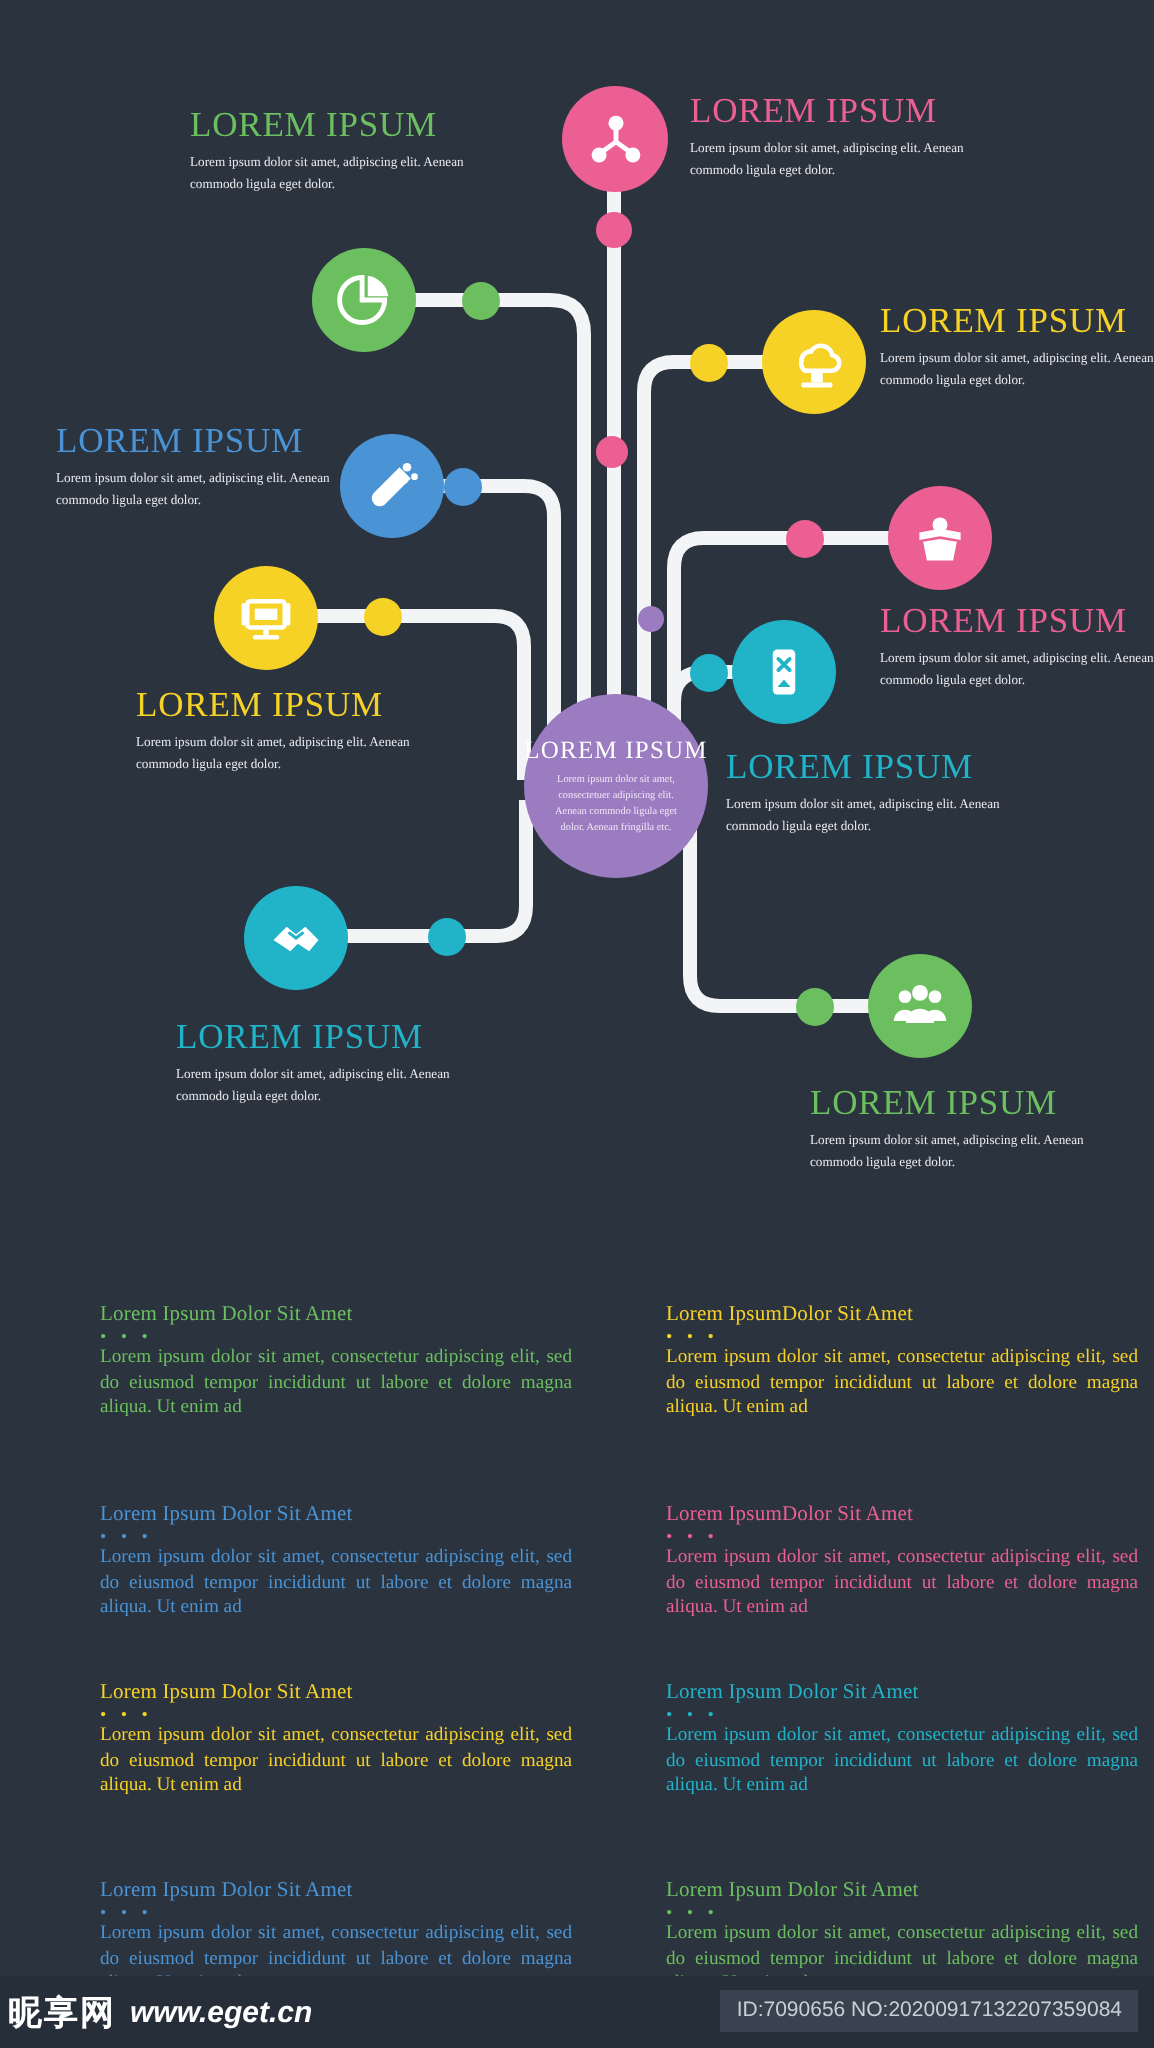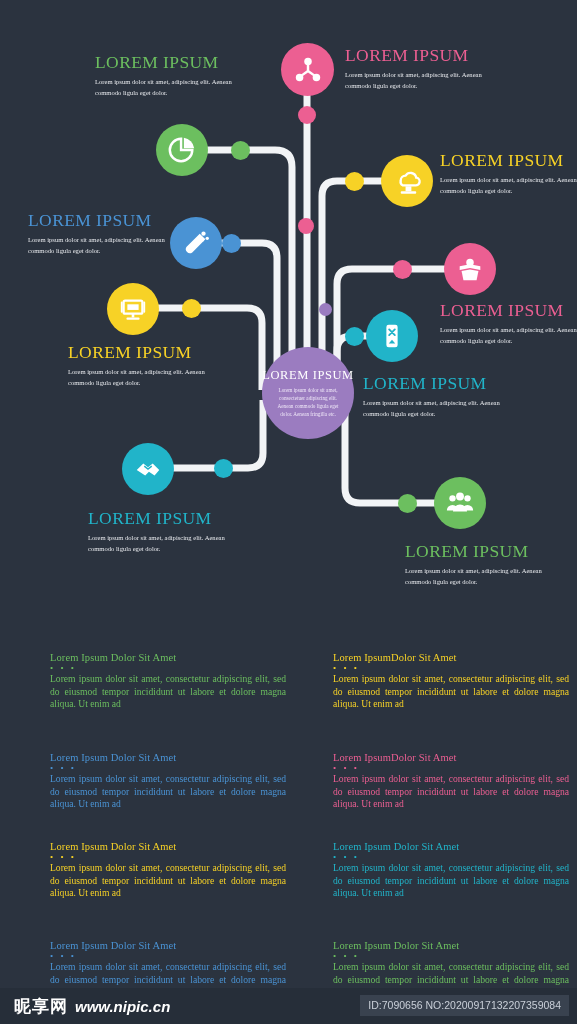--- a/index.html
+++ b/index.html
@@ -62,21 +62,21 @@
     font-size:9.6px;line-height:12.6px;text-align:justify;
     font-family:"Liberation Serif", serif;
   }
 
   
   #footer{
     position:absolute;left:0;top:988px;width:577px;height:36px;
     background:#262e39;display:flex;align-items:center;
   }
   #logo-cn{
-    color:#ffffff;font-size:17px;font-weight:bold;margin-left:14px;letter-spacing:1px;
+    color:#ffffff;font-size:17px;font-weight:bold;margin-left:4px;letter-spacing:1px;
     font-family:"DejaVu Sans", sans-serif;
   }
   #logo-url{
     color:#ffffff;font-size:15px;font-weight:bold;font-style:italic;margin-left:7px;
     font-family:"Liberation Sans", sans-serif;
   }
   #idbox{
     position:absolute;right:8px;top:7px;height:21px;line-height:21px;
     background:#39424f;color:#c9cfd8;font-size:10.5px;padding:0 8px;
     font-family:"Liberation Sans", sans-serif;
@@ -296,17 +296,17 @@
     <div class="blk" style="left:333px;top:300px;">
       <div class="h" style="color:#6cbf5f;">Lorem Ipsum Dolor Sit Amet</div>
       <div class="dots" style="color:#6cbf5f;">• • •</div>
       <div class="p" style="color:#6cbf5f;">Lorem ipsum dolor sit amet, consectetur adipiscing elit, sed do eiusmod tempor incididunt ut labore et dolore magna aliqua. Ut enim ad</div>
     </div>
 
   </div>
 
   <div id="footer">
     <div id="logo-cn">昵享网</div>
-    <div id="logo-url">www.nipic.cn</div>
+    <div id="logo-url">www.eget.cn</div>
     <div id="idbox">ID:7090656 NO:20200917132207359084</div>
   </div>
 
 </div>
 
 </body></html>

